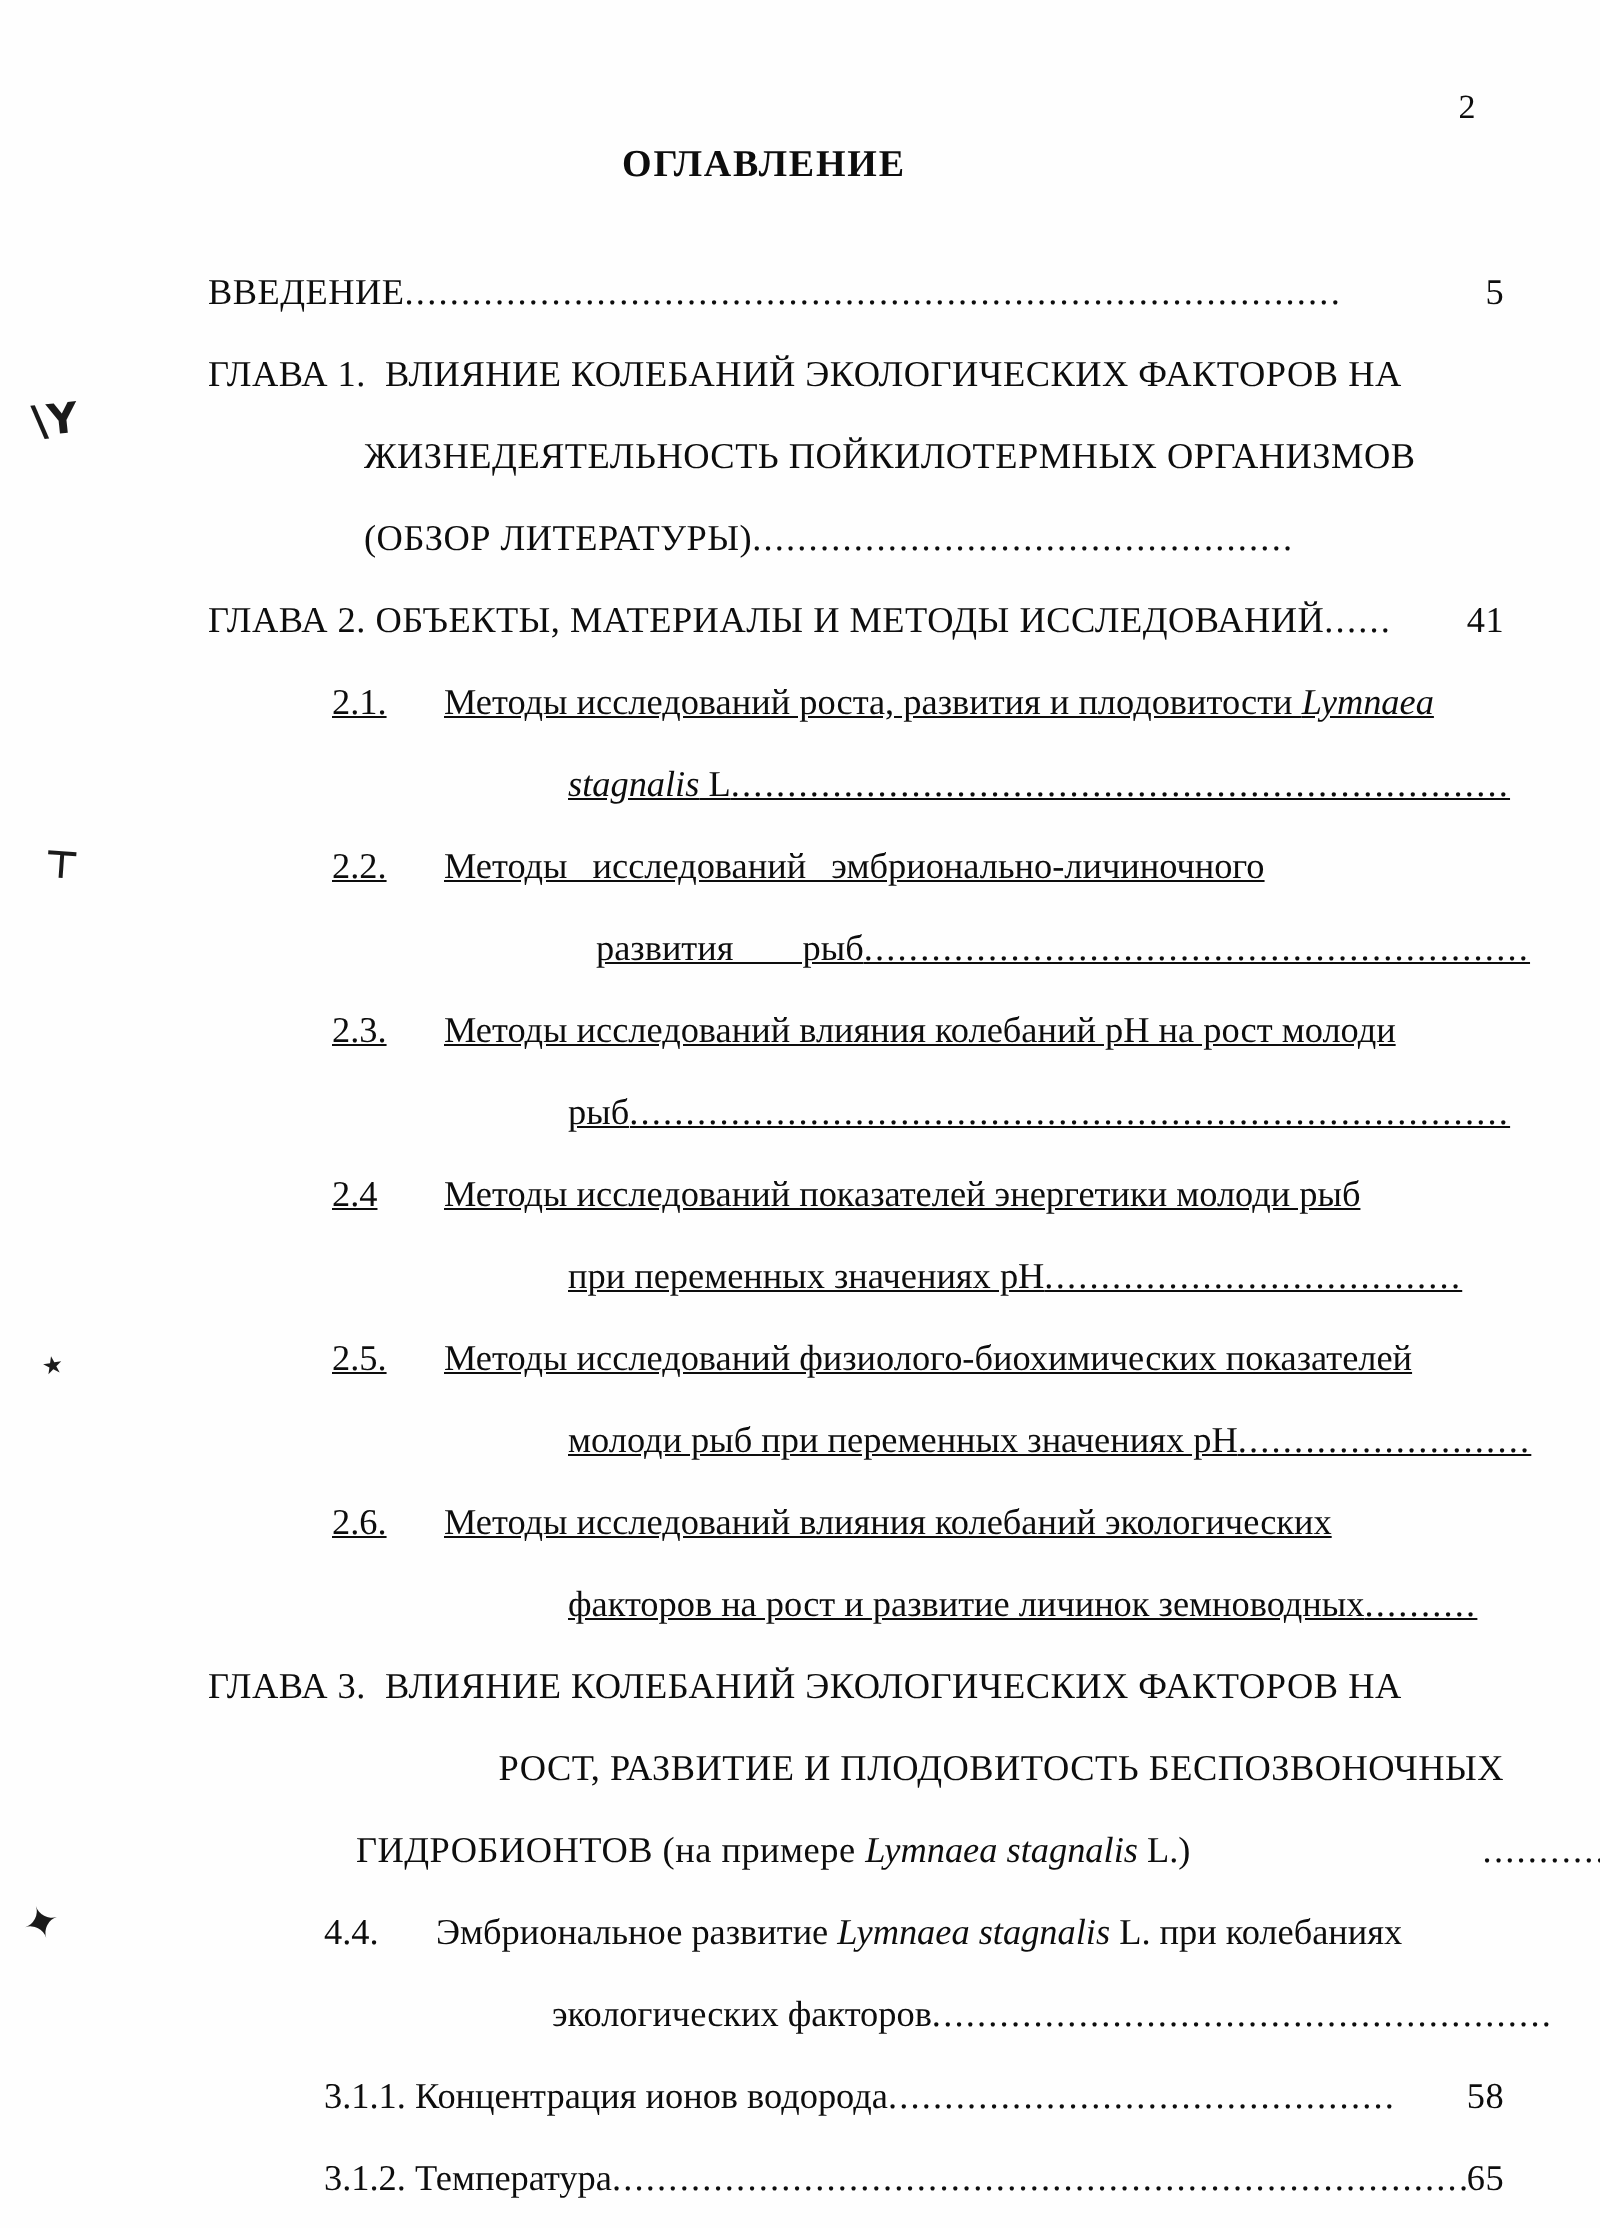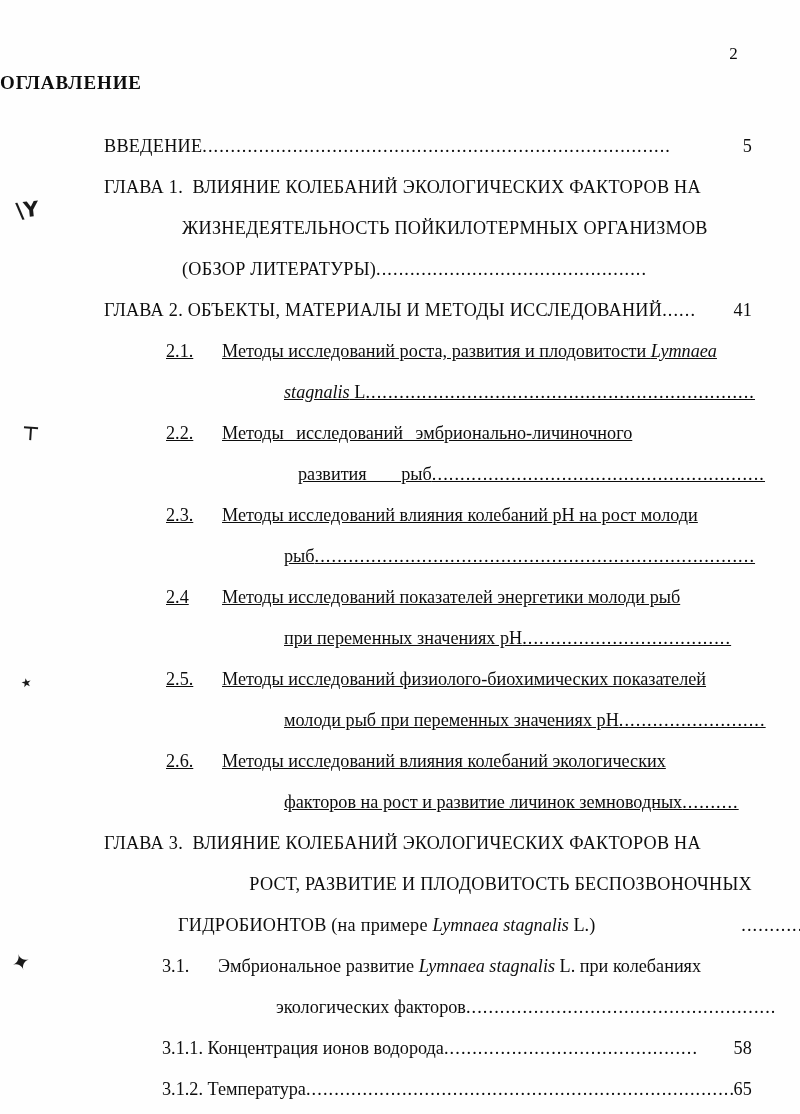--- a/index.html
+++ b/index.html
@@ -31,20 +31,21 @@
     font-size: 17px;
     letter-spacing: 0.2px;
   }
 
   
   .doc-title {
     position: absolute;
     top: 72px;
     left: 0;
     width: 764px;
+    text-align: center;
     font-weight: bold;
     font-size: 19px;
     letter-spacing: 0.9px;
   }
 
   
   .toc {
     position: absolute;
     top: 126px;
     left: 104px;
@@ -238,21 +239,21 @@
       <div class="plain caps"><span>ГЛАВА 3.</span>&nbsp; <span>ВЛИЯНИЕ КОЛЕБАНИЙ ЭКОЛОГИЧЕСКИХ ФАКТОРОВ НА</span></div>
       <div class="plain caps lvl-chap3-cont">РОСТ, РАЗВИТИЕ И ПЛОДОВИТОСТЬ БЕСПОЗВОНОЧНЫХ</div>
       <div class="row lvl-chap3-cont">
         <span class="txt"><span class="caps">ГИДРОБИОНТОВ (на примере </span><span class="ital">Lymnaea stagnalis</span><span> L.)</span></span>
           <span class="dots">...............</span>
       </div>
     </div>
 
     <div class="entry lvl-sec3">
       <div class="numline">
-        <span class="num">3.1.</span>
+        <span class="num">4.4.</span>
         <span class="body"><span>Эмбриональное развитие </span><span class="ital">Lymnaea stagnalis</span><span> L. при колебаниях</span></span>
       </div>
       <div class="row lvl-sec3-cont">
         <span class="txt">экологических факторов</span>
           <span class="dots">.......................................................</span>
       </div>
     </div>
 
     <div class="entry lvl-sub3">
       <div class="row">

